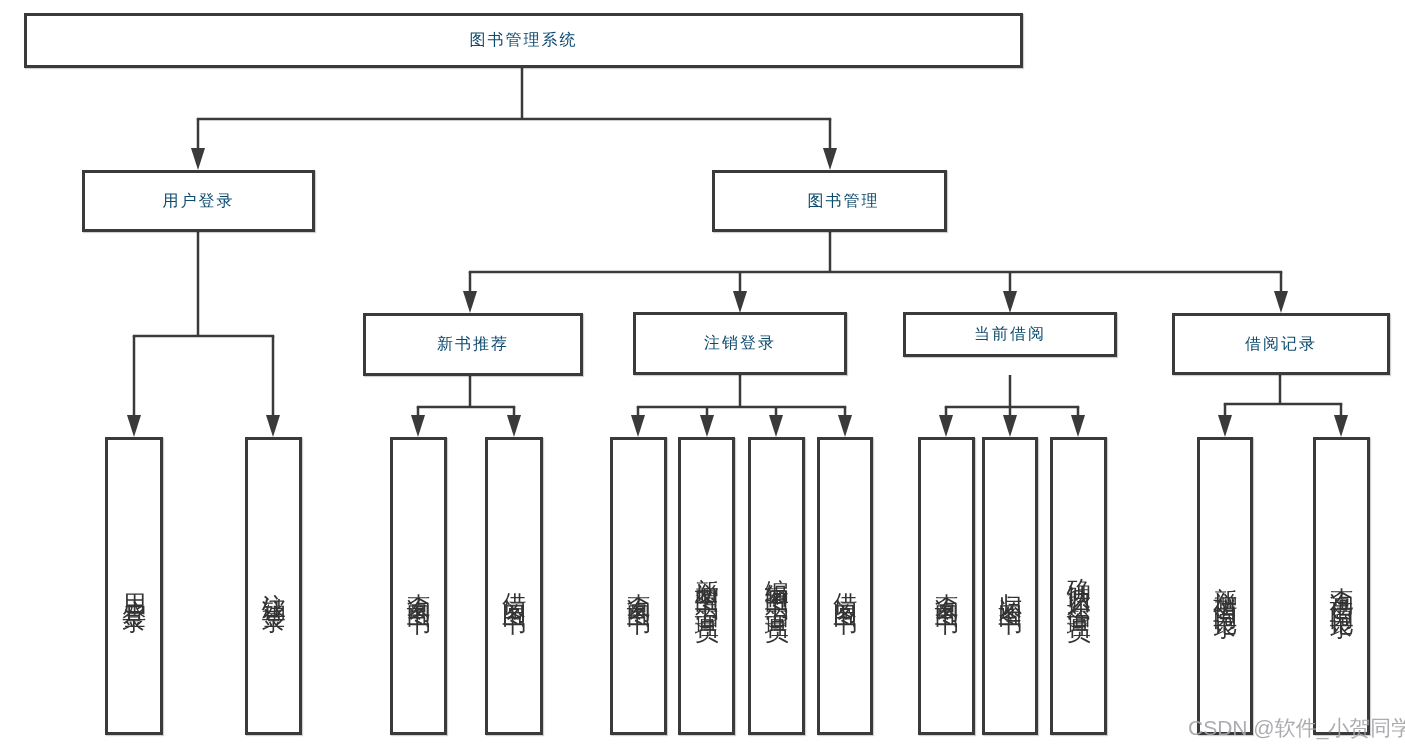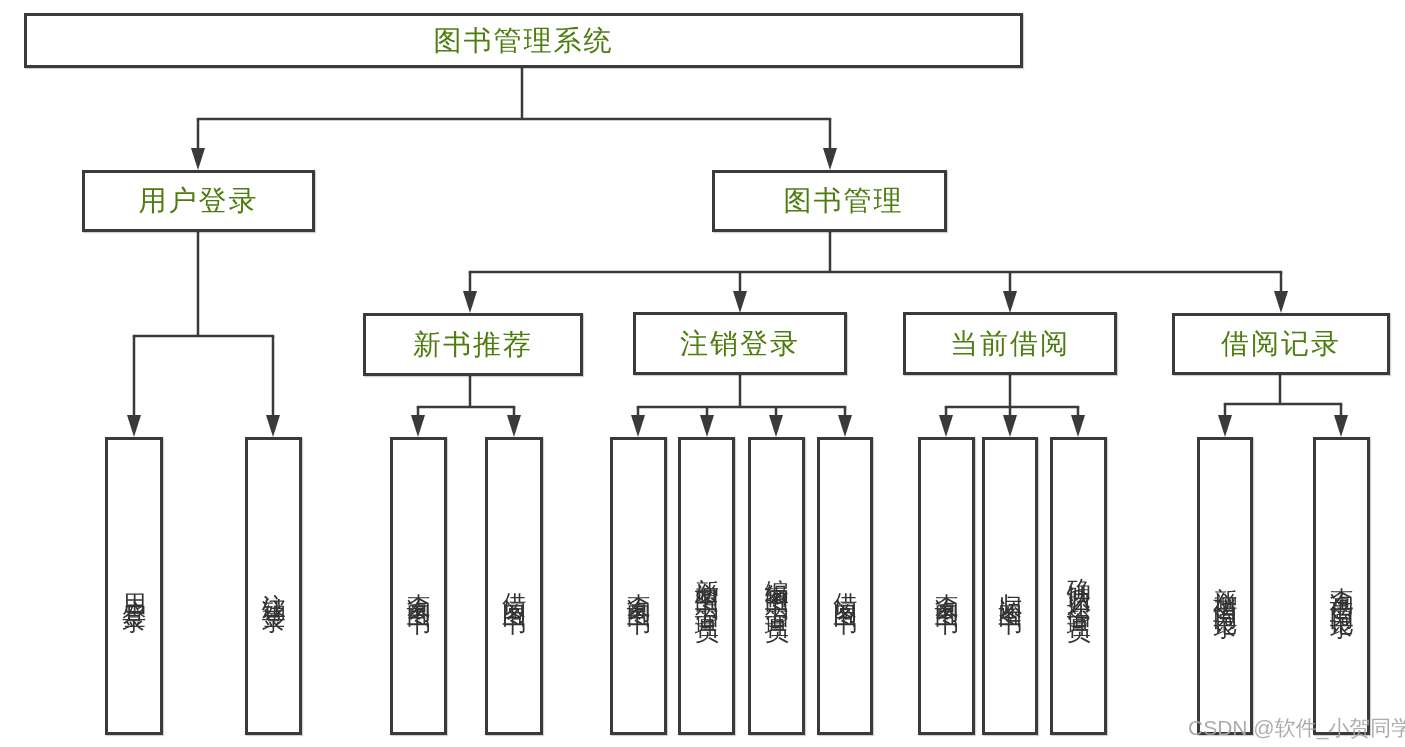--- a/index.html
+++ b/index.html
@@ -20,24 +20,24 @@
     position: absolute;
     box-sizing: border-box;
     border: 3px solid #3a3a3a;
     background: #ffffff;
     display: flex;
     align-items: center;
     justify-content: center;
     box-shadow: 1px 1px 1px rgba(0,0,0,0.18);
   }
   .hnode span {
-    font-size: 28px;
+    font-size: 16px;
     letter-spacing: 2px;
     white-space: nowrap;
-    color: #4d7c0f;
+    color: #0c4a6e;
   }
   .leaf span {
     writing-mode: vertical-rl;
     text-orientation: mixed;
     font-size: 24px;
     letter-spacing: 6px;
     line-height: 1.1;
     color: #333333;
   }
   .watermark {
@@ -138,21 +138,21 @@
   <div class="node hnode" style="left:712px; top:170px; width:235px; height:62px;padding-left:28px;">
     <span>图书管理</span>
   </div>
 
   <div class="node hnode" style="left:363px; top:313px; width:220px; height:63px;">
     <span>新书推荐</span>
   </div>
   <div class="node hnode" style="left:633px; top:312px; width:214px; height:63px;">
     <span>注销登录</span>
   </div>
-  <div class="node hnode" style="left:903px; top:312px; width:214px; height:63px;">
+  <div class="node hnode" style="left:903px; top:312px; width:214px; height:45px;">
     <span>当前借阅</span>
   </div>
   <div class="node hnode" style="left:1172px; top:313px; width:218px; height:62px;text-align:center;">
     <span>借阅记录</span>
   </div>
 
   <div class="node leaf" style="left:105px; top:437px; width:58px; height:298px;">
     <span>用户登录</span>
   </div>
   <div class="node leaf" style="left:245px; top:437px; width:57px; height:298px;">

